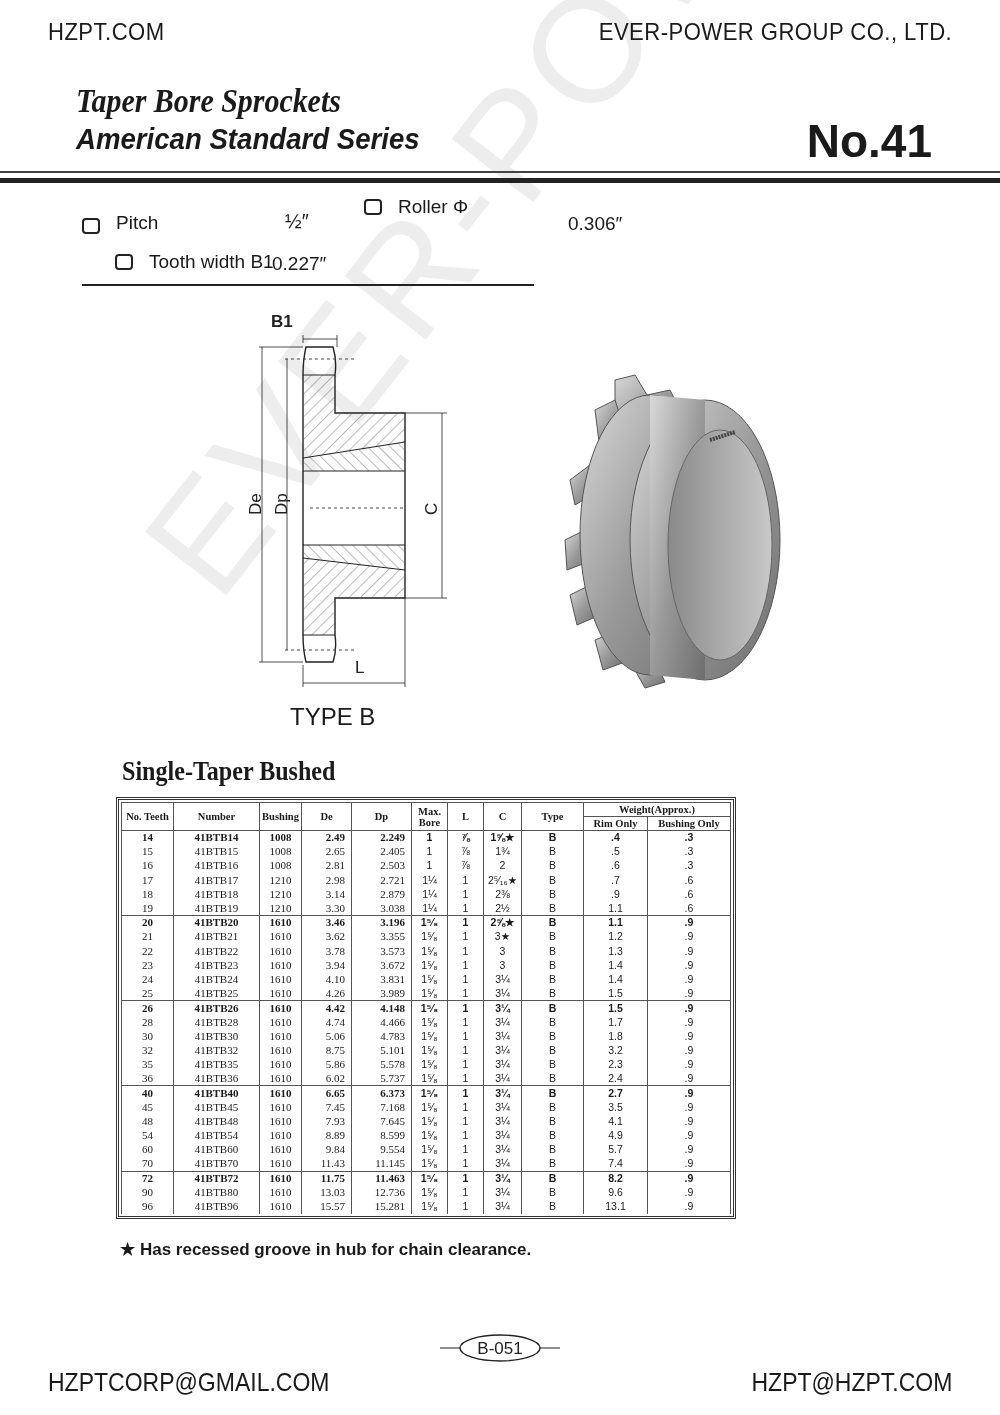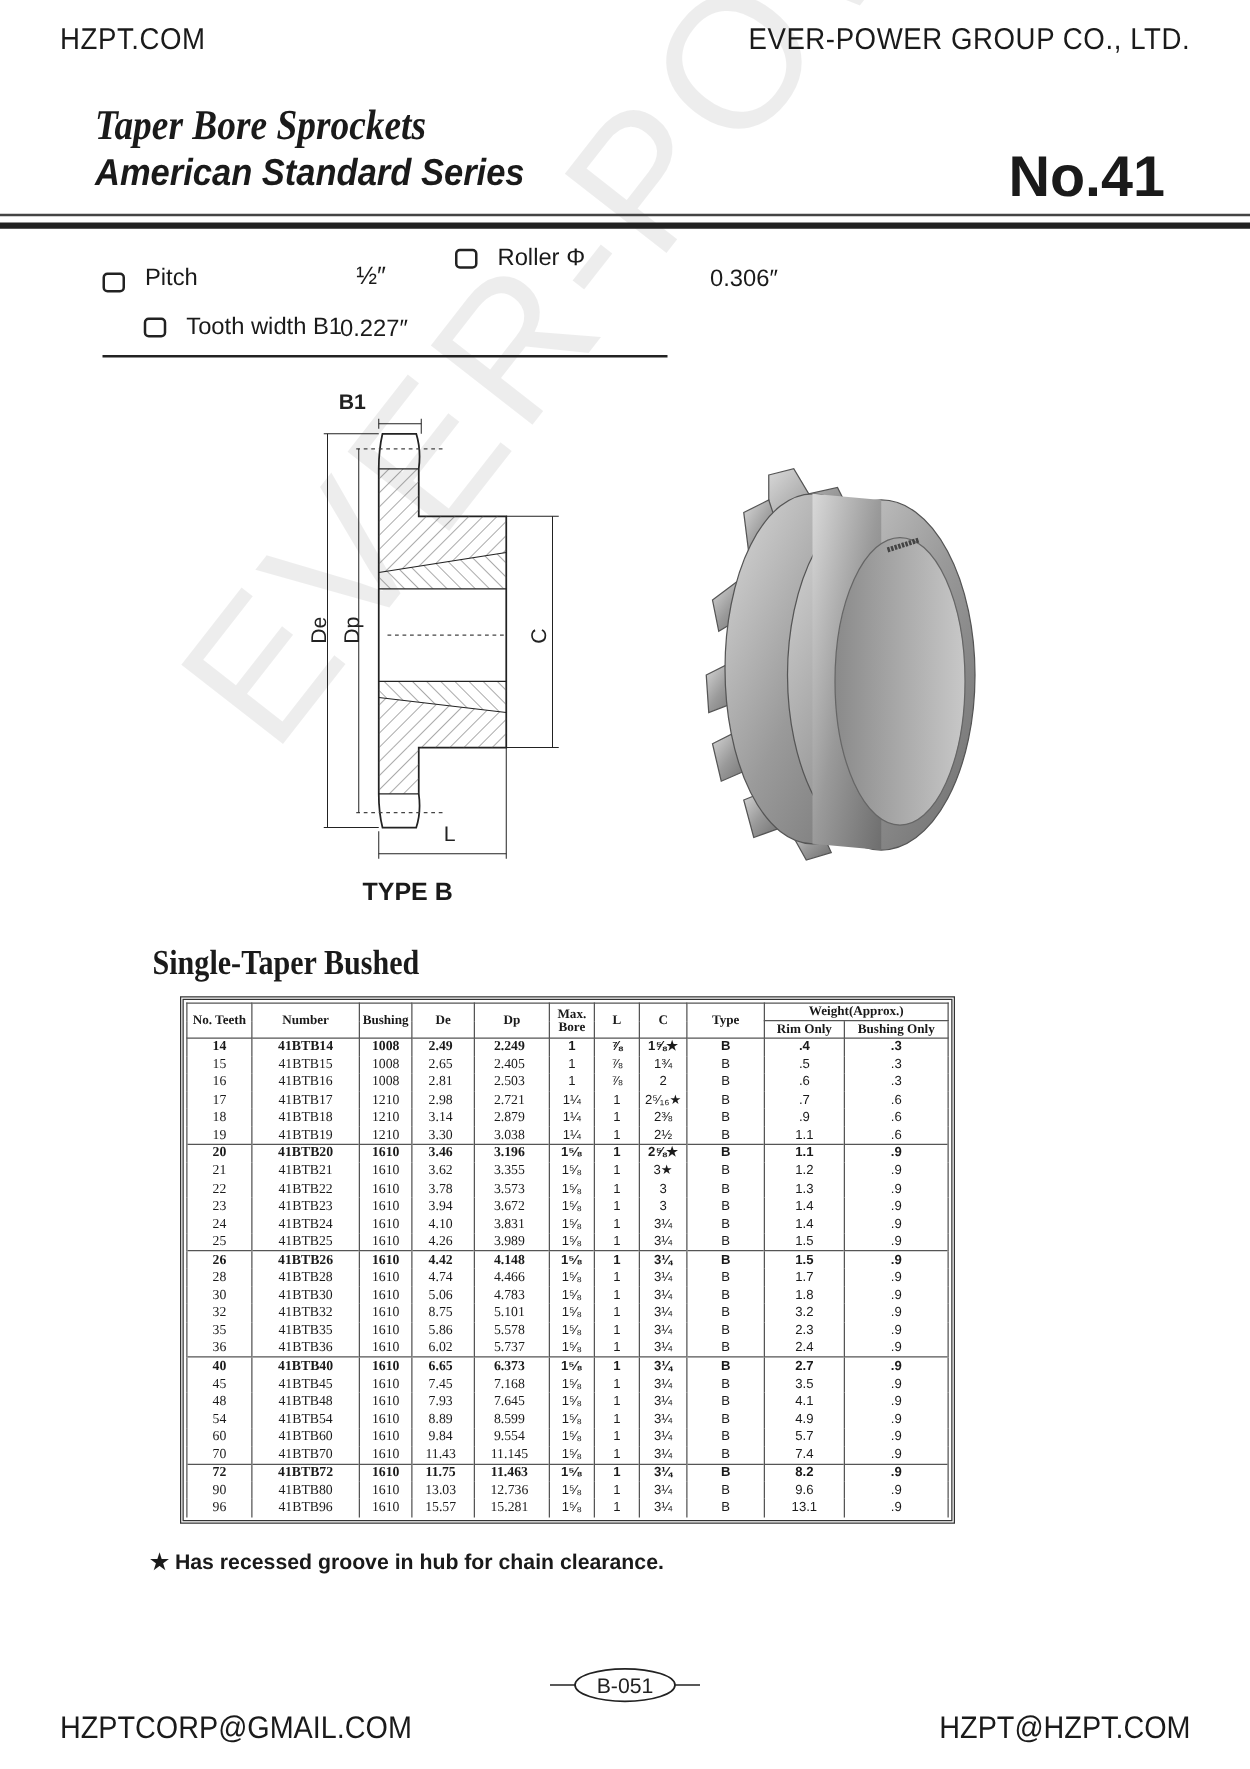--- a/index.html
+++ b/index.html
@@ -11,30 +11,30 @@
   .title1 { left: 76px; top: 82px; font-family: "Liberation Serif", serif; font-style: italic; font-weight: bold; font-size: 34px; transform: scaleX(0.88); transform-origin: left; }
   .title2 { left: 76px; top: 122px; font-weight: bold; font-style: italic; font-size: 30px; transform: scaleX(0.92); transform-origin: left; }
   .series-no { right: 68px; top: 114px; font-weight: bold; font-size: 46px; }
   .rule-thin { left: 0; top: 171px; width: 1000px; height: 2px; background: #444; }
   .rule-thick { left: 0; top: 178px; width: 1000px; height: 5px; background: #222; }
   .spec { font-size: 19px; display: flex; align-items: center; }
   .box { width: 18px; height: 16px; border: 2px solid #222; border-radius: 4px; display: inline-block; margin-right: 16px; }
   .spec-rule { left: 82px; top: 284px; width: 452px; height: 2px; background: #222; }
   .frac { font-size: 20px; }
   .diagram { left: 235px; top: 315px; width: 220px; height: 420px; }
-  .typeb { left: 290px; top: 703px; font-size: 20px; font-weight: bold; }
+  .typeb { left: 290px; top: 703px; font-size: 24px; font-weight: normal; }
   .photo { left: 555px; top: 370px; width: 240px; height: 320px; }
   .watermark { left: 110px; top: 520px; font-size: 150px; color: rgba(0,0,0,0.07); transform: rotate(-52deg); transform-origin: left top; white-space: nowrap; font-weight: normal; letter-spacing: 8px; }
   .tbl-title { left: 122px; top: 755px; font-family: "Liberation Serif", serif; font-weight: bold; font-size: 28px; transform: scaleX(0.86); transform-origin: left; }
-  .tbl-wrap { left: 116px; top: 797px; width: 620px; border: 3px double #333; padding: 2px; margin-left: 28px; }
+  .tbl-wrap { left: 116px; top: 797px; width: 620px; border: 3px double #333; padding: 2px; }
   table { width: 100%; border-collapse: collapse; font-size: 11px; }
   th { font-family: "Liberation Serif", serif; font-weight: bold; font-size: 10.5px; border: 1px solid #555; line-height: 11px; padding: 1px 1px; }
   td { font-family: "Liberation Serif", serif; text-align: center; border-left: 1px solid #555; border-right: 1px solid #555; height: 14.2px; line-height: 13px; padding: 0 2px; }
   td.sans { font-family: "Liberation Sans", sans-serif; font-size: 10.5px; }
-  td.r { text-align: center; padding-right: 6px; }
+  td.r { text-align: right; padding-right: 6px; }
   tr.grp td { border-top: 1px solid #555; font-weight: bold; }
   .foot-note { left: 120px; top: 1239px; font-size: 17px; font-weight: bold; }
   .page-badge { left: 440px; top: 1333px; width: 120px; height: 30px; }
   .bot-left { left: 48px; top: 1368px; font-size: 25px; transform: scaleX(0.92); transform-origin: left; }
   .bot-right { right: 48px; top: 1368px; font-size: 25px; transform: scaleX(0.92); transform-origin: right; }
 </style>
 </head>
 <body>
 
 <div class="abs watermark">EVER-POWER</div>

